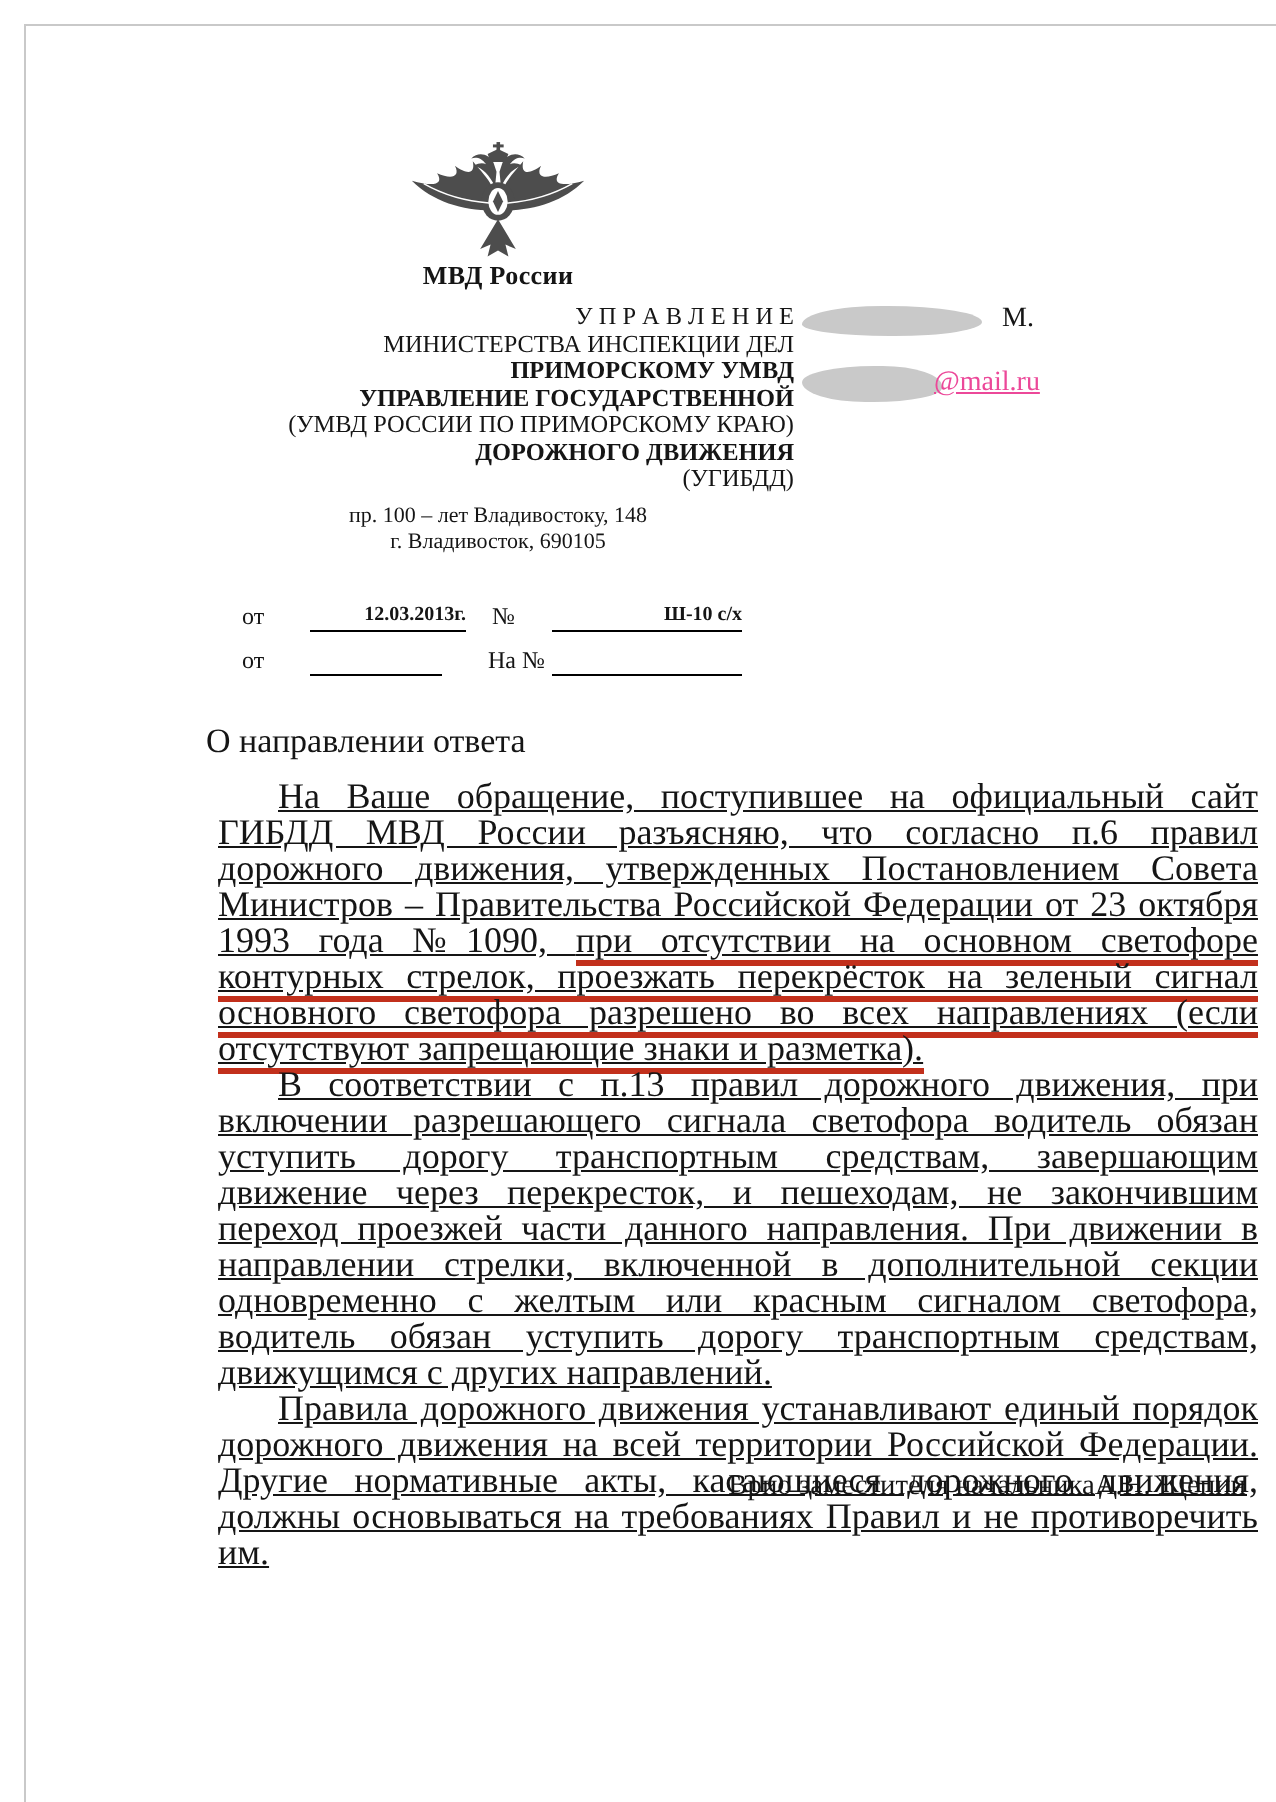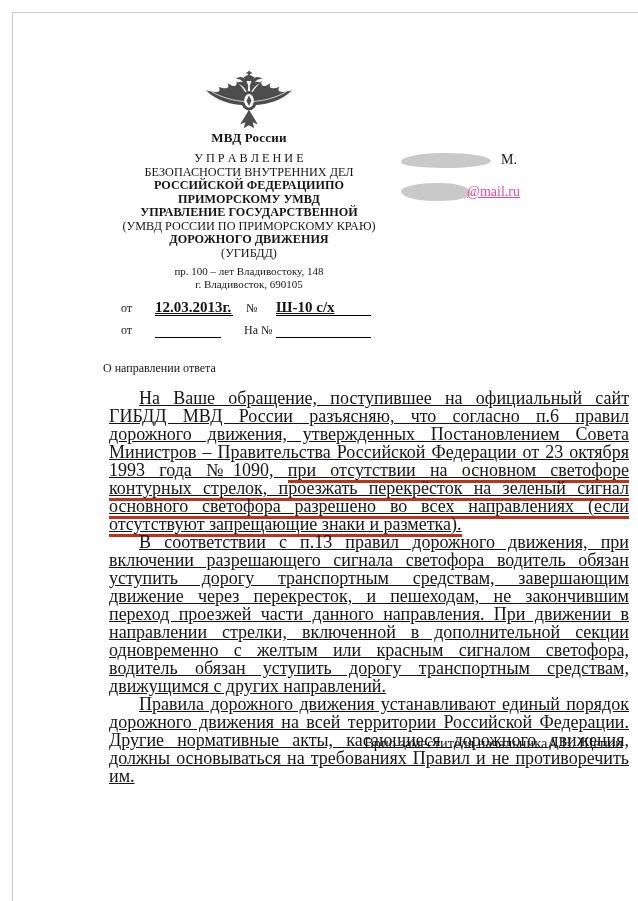--- a/index.html
+++ b/index.html
@@ -6,46 +6,46 @@
   .page {
     position:relative; width:638px; height:901px; margin:12px;
     background:#ffffff; border:1px solid #c9c9c9; box-sizing:border-box;
     font-family:"Liberation Serif", serif; color:#151515; overflow:hidden;
   }
 
   
   .letterhead { position:absolute; left:88px; top:58px; width:296px; text-align:center; }
   .emblem { display:block; margin:0 auto; }
   .logo-caption { font-weight:bold; font-size:13px; margin-top:1px; letter-spacing:0.2px; }
-  .lh-lines { margin-top:6px; font-size:12.2px; line-height:13.5px; }
+  .lh-lines { margin-top:6px; font-size:12.2px; line-height:13.5px;text-align:right; }
   .lh-line { white-space:nowrap; }
   .lh-bold { font-weight:bold; }
   .lh-address { margin-top:5px; font-size:11px; line-height:13px; }
 
   
   .contact { position:absolute; left:388px; top:136px; width:230px; font-size:14px; }
   .contact-row { display:flex; align-items:center; height:22px; }
   .blob {
     display:inline-block; background:#c9c9c9;
     border-radius:46% 54% 50% 50% / 62% 55% 48% 40%;
   }
   .blob-name  { width:90px; height:15px; margin-right:10px; }
   .blob-email { width:70px; height:18px; margin-right:-4px;
                 border-radius:55% 45% 52% 48% / 48% 60% 42% 58%; }
   .email-link { color:#ec4899; text-decoration:underline; font-size:14px; }
 
   
   .ref-label { position:absolute; font-size:12px; }
   .ref-field {
-    position:absolute; border-bottom:1px solid #000; text-align:left;
-    font-size:15px; font-weight:bold; height:15px; line-height:15px;text-decoration:underline;
+    position:absolute; border-bottom:1px solid #000; text-align:right;
+    font-size:10px; font-weight:bold; height:15px; line-height:15px;
   }
 
   
-  .subject { position:absolute; left:90px; top:348px; font-size:12px; }
+  .subject { position:absolute; left:90px; top:348px; font-size:17px; }
   .body-text {
     position:absolute; left:96px; top:376px; width:520px;
     font-size:18px; line-height:18px; text-align:justify;text-decoration:underline;
   }
   .body-text p { margin:0; text-indent:30px; }
   .hl-red { border-bottom:3px solid #c2301c; }
 
   
   .signature {
     position:absolute; left:90px; top:722px; width:520px;
@@ -80,22 +80,21 @@
 
       <path d="M20 28 C34 36 50 40 64 41" stroke="#ffffff" stroke-width="1" fill="none"></path>
       <path d="M120 28 C106 36 90 40 76 41" stroke="#ffffff" stroke-width="1" fill="none"></path>
 
       <ellipse cx="70" cy="40" rx="6.5" ry="9" fill="#ffffff"></ellipse>
       <path d="M70 33 l3.4 7 -3.4 7 -3.4 -7 z" fill="#4d4d4d"></path>
     </svg>
     <div class="logo-caption">МВД России</div>
     <div class="lh-lines">
       <div class="lh-line">У П Р А В Л Е Н И Е</div>
-      <div class="lh-line">БЕЗОПАСНОСТИ ВНУТРЕННИХ ДЕЛ</div>
-      <div class="lh-line lh-bold">РОССИЙСКОЙ ФЕДЕРАЦИИПО</div>
+      <div class="lh-line">МИНИСТЕРСТВА ИНСПЕКЦИИ ДЕЛ</div>
       <div class="lh-line lh-bold">ПРИМОРСКОМУ УМВД</div>
       <div class="lh-line lh-bold">УПРАВЛЕНИЕ ГОСУДАРСТВЕННОЙ</div>
       <div class="lh-line">(УМВД РОССИИ ПО ПРИМОРСКОМУ КРАЮ)</div>
       <div class="lh-line lh-bold">ДОРОЖНОГО ДВИЖЕНИЯ</div>
       <div class="lh-line">(УГИБДД)</div>
     </div>
     <div class="lh-address">
       <div>пр. 100 – лет Владивостоку, 148</div>
       <div>г. Владивосток, 690105</div>
     </div>

